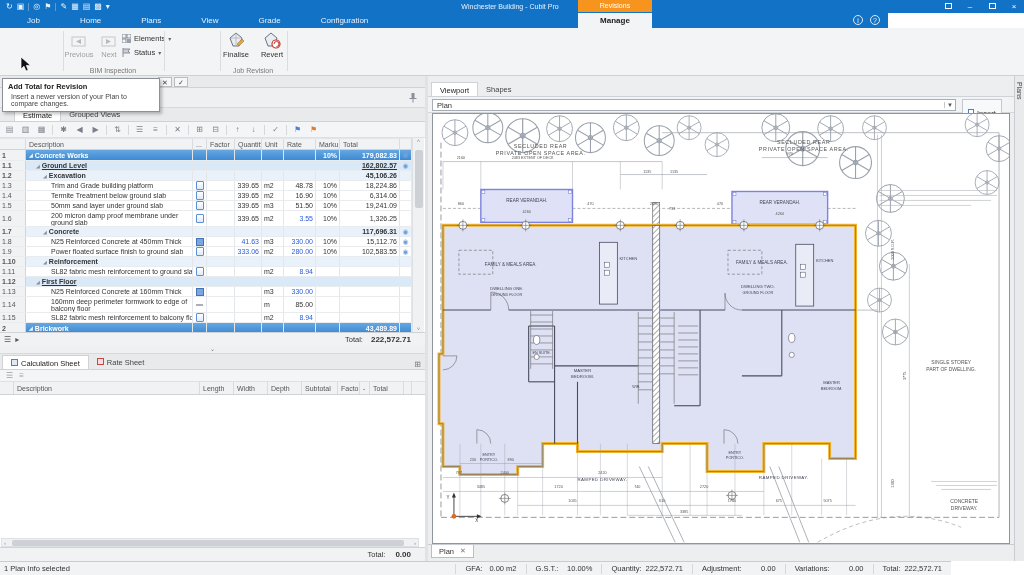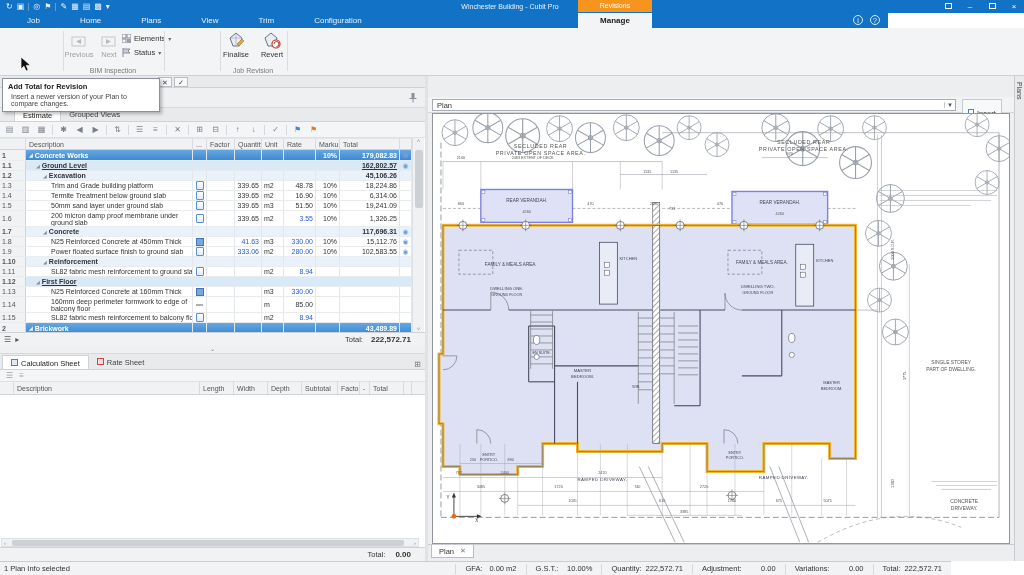--- a/index.html
+++ b/index.html
@@ -158,21 +158,21 @@
     <span class="wb">×</span>
   </div>
   <div class="ctxgroup">Revisions</div>
 </div>
 
 <div class="tabrow">
   <span class="rtab">Job</span>
   <span class="rtab">Home</span>
   <span class="rtab">Plans</span>
   <span class="rtab">View</span>
-  <span class="rtab">Trim</span>
+  <span class="rtab">Grade</span>
   <span class="rtab">Configuration</span>
   <span class="rtab mng">Manage</span>
   <span class="helpicons">
     <span class="hic">i</span>
     <span class="hic">?</span>
   </span>
 </div>
 
 <div class="ribbon">
   <div class="rsep" style="left:63px"></div>
@@ -599,20 +599,24 @@
         <span class="ar" style="right:2px">›</span>
       </div>
     <div class="totalrow2">
       <span class="tl">Total:</span>
       <span class="tv">0.00</span>
     </div>
   </div>
   <div class="vsplit"></div>
 
   <div class="right">
+    <div class="vtabs">
+      <span class="ltab act">Viewport</span>
+      <span class="ltab">Shapes</span>
+    </div>
     <div class="planbar">
       <div class="combo">
         <span class="cv">Plan</span>
         <span class="ca">▼</span>
       </div>
       <div class="insbtn">
         <span class="pg"></span>
         <span>Insert</span>
       </div>
     </div>

